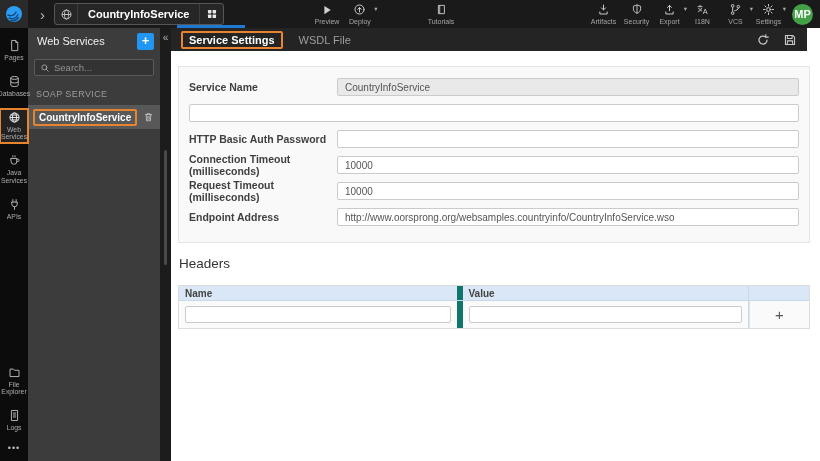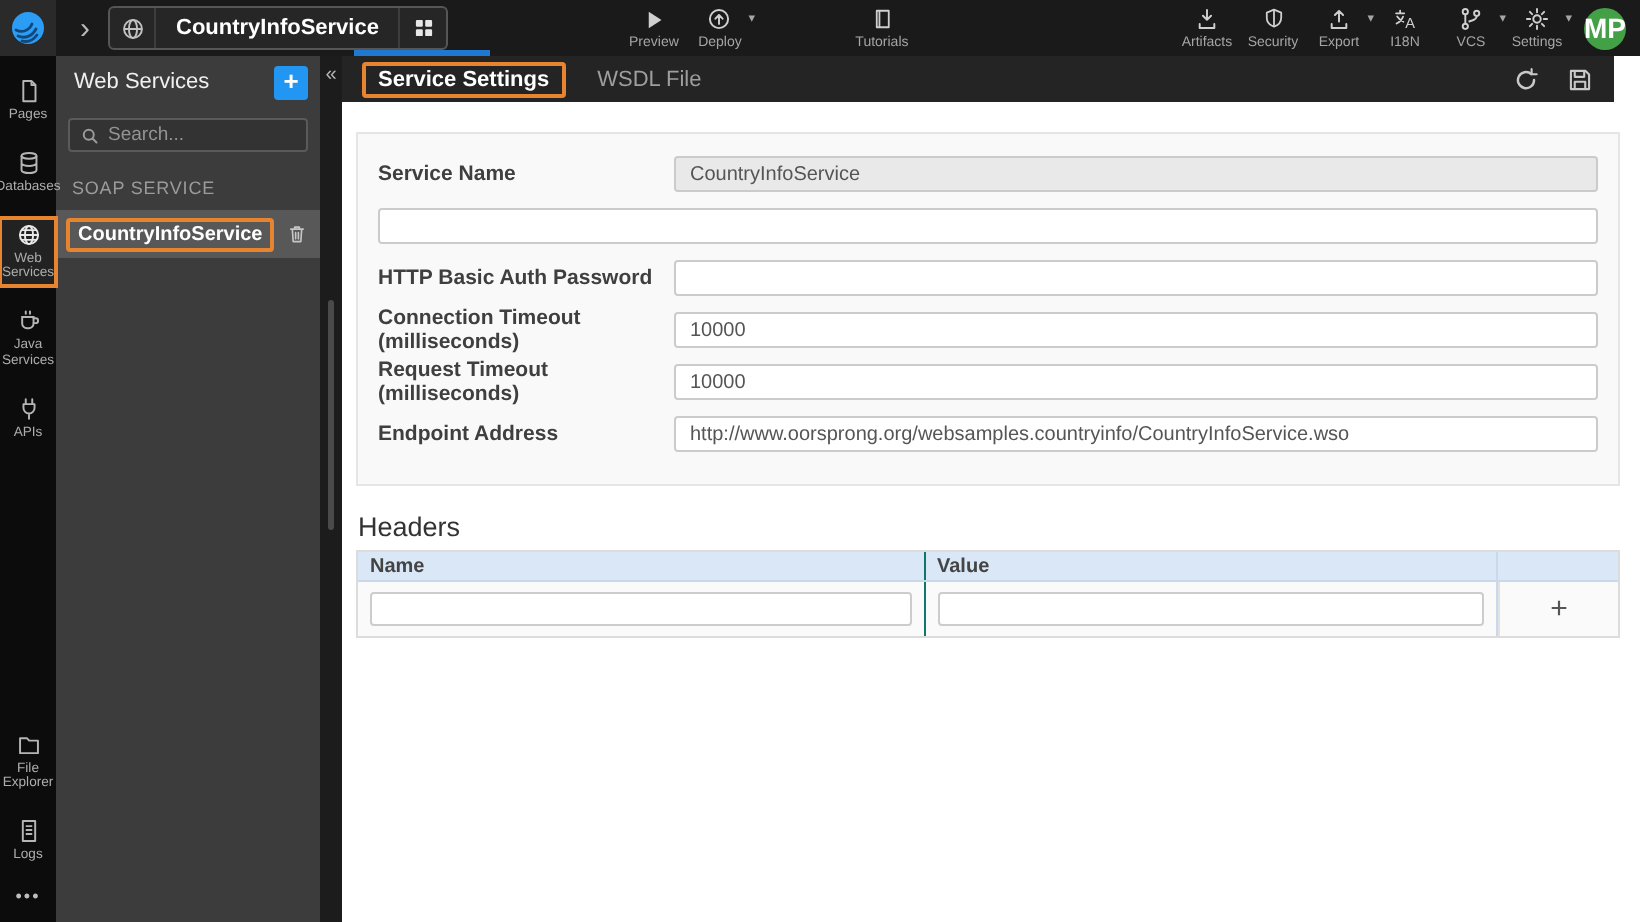--- a/index.html
+++ b/index.html
@@ -12,21 +12,21 @@
   .project b{color:#f2f2f2;font-weight:600;font-size:11.5px;margin-left:3px;}
   .nav-chevron{margin:0 9px 0 12px;color:#b9b9b9;font-size:15px;line-height:1;}
   .service-tab{height:22px;display:flex;align-items:center;background:#262626;border:1px solid #565656;border-radius:3px;overflow:hidden;cursor:pointer;}
   .service-tab .icon-cell{width:23px;height:100%;display:flex;align-items:center;justify-content:center;border-right:1px solid #3d3d3d;}
   .service-tab .tab-label{padding:0 10px;font-size:11px;font-weight:700;color:#fff;white-space:nowrap;}
   .service-tab .grid-cell{width:24px;height:100%;display:flex;align-items:center;justify-content:center;border-left:1px solid #3d3d3d;}
   .blue-indicator{position:absolute;left:177px;bottom:0;width:68px;height:3px;background:#1f78d1;}
   .tb{position:relative;display:flex;flex-direction:column;align-items:center;justify-content:center;width:33px;height:28px;color:#a5a5a5;font-size:7px;gap:2px;cursor:pointer;flex:none;white-space:nowrap;}
   .tb .caret{position:absolute;right:-1px;top:5px;font-size:6.5px;color:#a5a5a5;}
   .right-cluster{margin-left:auto;display:flex;align-items:center;}
-  .avatar{width:21px;height:21px;border-radius:50%;background:#43a047;color:#fff;font-size:14px;font-weight:700;display:flex;align-items:center;justify-content:center;margin:0 7px 0 7px;cursor:pointer;flex:none;}
+  .avatar{width:21px;height:21px;border-radius:50%;background:#43a047;color:#fff;font-size:11px;font-weight:700;display:flex;align-items:center;justify-content:center;margin:0 7px 0 7px;cursor:pointer;flex:none;}
   .ml-preview{margin-left:86px;} .ml-tutorials{margin-left:48px;}
 
   
   .sidebar{position:absolute;top:28px;left:0;bottom:0;width:28px;background:#0c0c0c;display:flex;flex-direction:column;align-items:center;padding-top:9px;z-index:4;}
   .sb-item{width:100%;display:flex;flex-direction:column;align-items:center;gap:2px;margin-bottom:9px;color:#adadad;font-size:6.8px;line-height:1.15;text-align:center;cursor:pointer;padding:2px 0;}
   .sb-item.active{outline:2px solid #e78430;outline-offset:-1px;background:#222;}
   .sb-spacer{flex:1;}
   .sb-more{color:#bdbdbd;font-size:9px;letter-spacing:1px;margin-bottom:8px;cursor:pointer;}
 
   
@@ -54,25 +54,25 @@
   .tabbar-actions .ticon{cursor:pointer;display:flex;}
 
   
   .content{position:absolute;top:51px;left:171px;right:0;bottom:0;background:#fff;border-radius:10px;}
   .form-card{margin:15px 10px 0 7px;background:#f9f9f9;border:1px solid #e5e5e5;padding:10px 10px 15px;}
   .frow{display:flex;align-items:center;height:20px;margin-bottom:6px;}
   .frow:last-child{margin-bottom:0;}
   .flabel{flex:none;width:148px;font-size:10.5px;font-weight:600;color:#3f3f3f;}
   .frow input{flex:1;height:18px;border:1px solid #cbcbcb;border-radius:2px;padding:0 7px;font-size:10px;color:#555;background:#fff;font-family:"Liberation Sans",sans-serif;outline:none;min-width:0;}
   .frow input:disabled{background:#e9e9e9;color:#555;}
-  .headers-title{margin:13px 0 4px 8px;font-size:13.5px;color:#333;}
+  .headers-title{margin:13px 0 14px 8px;font-size:13.5px;color:#333;}
   .htable{margin:0 10px 0 7px;border:1px solid #dcdcdc;}
   .hhead{display:flex;background:#d9e7f6;border-bottom:1px solid #c9d8ea;height:15px;align-items:center;}
   .hhead .hcell{font-size:10px;font-weight:700;color:#444;padding:0 6px;height:100%;display:flex;align-items:center;}
-  .hc-name{flex:0 0 45%;border-right:1px solid #0f766e;}
+  .hc-name{flex:0 0 45%;border-right:6px solid #0f766e;}
   .hc-value{flex:1;border-right:1px solid #c9d8ea;}
   .hc-plus{flex:0 0 60px;}
   .hrow{display:flex;background:#fafafa;height:27px;align-items:center;}
   .hrow .hcell{padding:0 6px;height:100%;display:flex;align-items:center;}
   .hrow input{width:100%;height:17px;border:1px solid #ccc;border-radius:2px;background:#fff;padding:0 6px;font-size:10px;color:#555;font-family:"Liberation Sans",sans-serif;outline:none;}
   .add-row-btn{width:100%;text-align:center;font-size:15px;color:#555;cursor:pointer;line-height:1;}
   .hrow .hc-plus{border-left:1px solid #e2e2e2;}
 
   svg{display:block;}
 </style>

